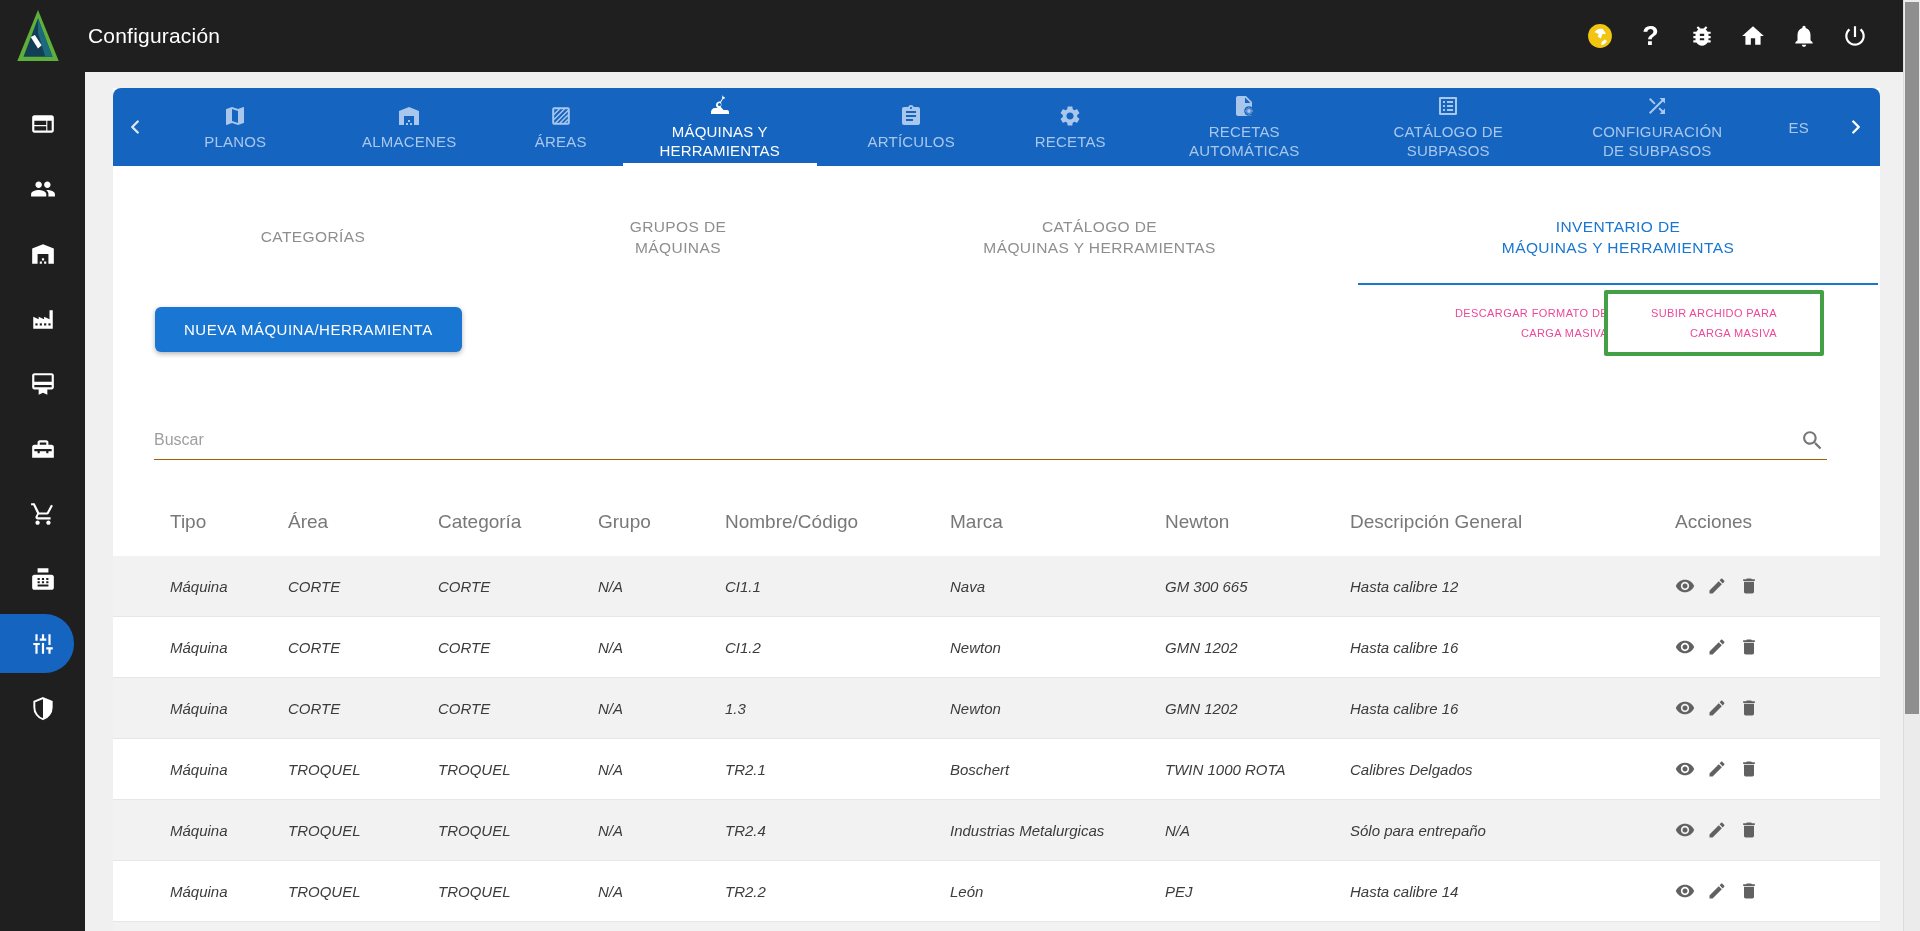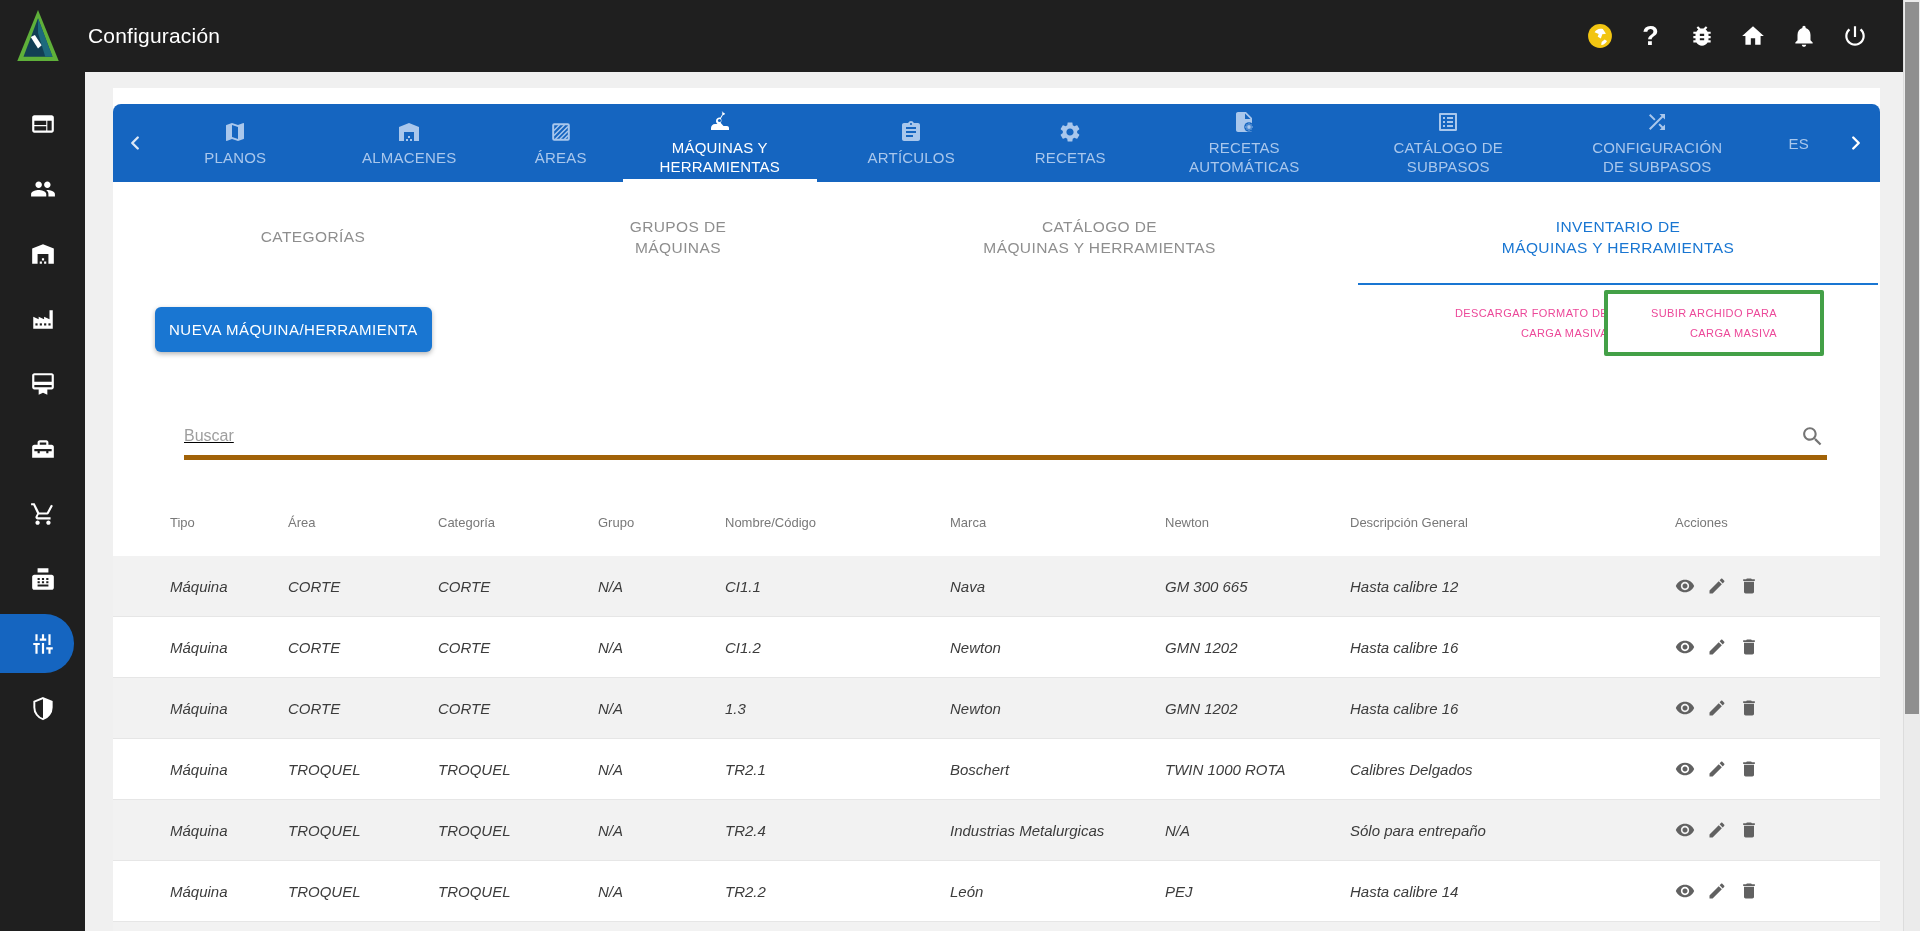--- a/index.html
+++ b/index.html
@@ -27,21 +27,21 @@
   .side-item { position:relative; width:85px; height:65px; display:flex; align-items:center;
                justify-content:center; color:#fff; cursor:pointer; }
   .side-item svg { width:26px; height:26px; fill:currentColor; position:relative; z-index:1; }
   .side-item.active::before { content:""; position:absolute; left:0; top:3px; height:59px; width:74px;
                background:#1565c0; border-radius:0 29px 29px 0; }
 
   
   .card { position:absolute; left:113px; top:88px; width:1767px; height:843px; background:#fff; }
 
   
-  .tabbar { position:absolute; top:16px; left:0; right:0; height:78px; background:#1565c0;
+  .tabbar { position:absolute; top:0; left:0; right:0; height:78px; background:#1565c0;
             border-radius:8px 8px 0 0; display:flex; align-items:stretch; overflow:hidden; }
   .tab-chevron { display:flex; align-items:center; justify-content:center; color:#fff; cursor:pointer; flex:0 0 44px; }
   .tab-chevron.left { color:rgba(255,255,255,.85); }
   .tab-chevron svg { width:22px; height:22px; }
   .tab { position:relative; display:flex; flex-direction:column; align-items:center; justify-content:center;
          color:#a9c7ec; font-size:15px; letter-spacing:.2px; cursor:pointer; flex-grow:1; }
   .tab .tab-ic { display:flex; margin-bottom:4px; }
   .tab .tab-ic svg { width:24px; height:24px; fill:currentColor; }
   .tab-label { white-space:pre-line; text-align:center; line-height:19px; }
   .tab.active { color:#fff; font-weight:500; }
@@ -51,43 +51,43 @@
   
   .subtabs { position:absolute; top:78px; left:0; right:0; height:119px; display:flex; }
   .subtab { position:relative; display:flex; align-items:center; justify-content:center; padding-top:22px;
             color:#8e8e8e; font-size:15.5px; letter-spacing:.4px; line-height:21px; text-align:center;
             white-space:pre-line; cursor:pointer; }
   .subtab.active { color:#1976d2; }
   .subtab.active::after { content:""; position:absolute; left:2px; right:2px; bottom:0; height:2px; background:#1976d2; }
 
   
   .toolbar { position:absolute; top:197px; left:0; right:0; height:130px; }
-  .primary-btn { position:absolute; left:42px; top:22px; height:45px; padding:0 14px; background:#1976d2;
+  .primary-btn { position:absolute; left:42px; top:22px; height:45px; padding:0 29px; background:#1976d2;
                  color:#fff; border:none; border-radius:6px; font-family:inherit; font-size:15px; font-weight:500;
                  letter-spacing:.5px; box-shadow:0 2px 5px rgba(0,0,0,.3); cursor:pointer; }
   .link { color:#ec4899; font-size:11px; letter-spacing:.4px; line-height:20px; text-align:right;
           text-decoration:none; white-space:pre-line; cursor:pointer; display:block; }
   .dl-link { position:absolute; left:1205px; top:18px; width:290px; }
   .upload-box { position:absolute; left:1491px; top:5px; width:220px; height:66px; border:4px solid #43a047;
                 border-radius:2px; display:flex; align-items:center; justify-content:center; }
 
   
-  .searchbar { position:absolute; top:330px; left:71px; right:53px; height:42px;
-               border-bottom:5px solid #a16207; display:flex; align-items:flex-end;text-decoration:underline; }
+  .searchbar { position:absolute; top:330px; left:41px; right:53px; height:42px;
+               border-bottom:1px solid #a16207; display:flex; align-items:flex-end; }
   .searchbar input { flex:1; border:none; outline:none; background:transparent; font-family:inherit;
                      font-size:16px; color:#444; padding:0 0 10px 0; }
   .searchbar input::placeholder { color:#9e9e9e; }
   .search-ic { color:#757575; margin:0 2px 6px 8px; display:flex; cursor:pointer; }
   .search-ic svg { width:25px; height:25px; fill:currentColor; }
 
   
   .table { position:absolute; top:400px; left:0; right:0; bottom:0; }
   .grid { display:grid; grid-template-columns:118px 150px 160px 127px 225px 215px 185px 325px 1fr;
           padding:0 53px 0 57px; align-items:center; }
-  .thead { height:68px; color:#787878; font-size:13px; }
+  .thead { height:68px; color:#787878; font-size:19px; }
   .trow { height:61px; border-bottom:1px solid #e6e6e6; color:#3c3c3c; font-size:15px;font-style:italic; }
   #tbody .trow:nth-child(odd) { background:#f2f2f2; }
   .td.actions { display:flex; gap:12px; align-items:center; }
   .act { color:#616161; display:flex; cursor:pointer; }
   .act svg { width:20px; height:20px; fill:currentColor; }
   .partial-row { height:9px; background:#f2f2f2; border-bottom:none; }
 </style>
 </head>
 <body>
 

